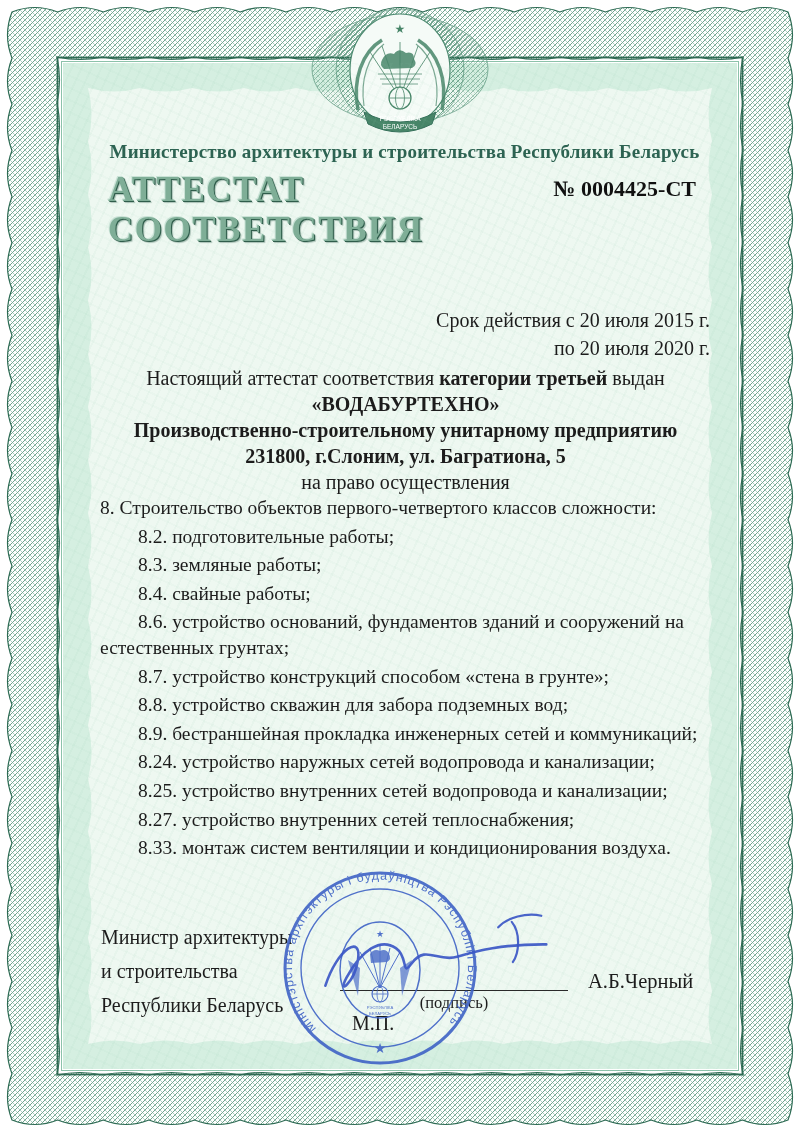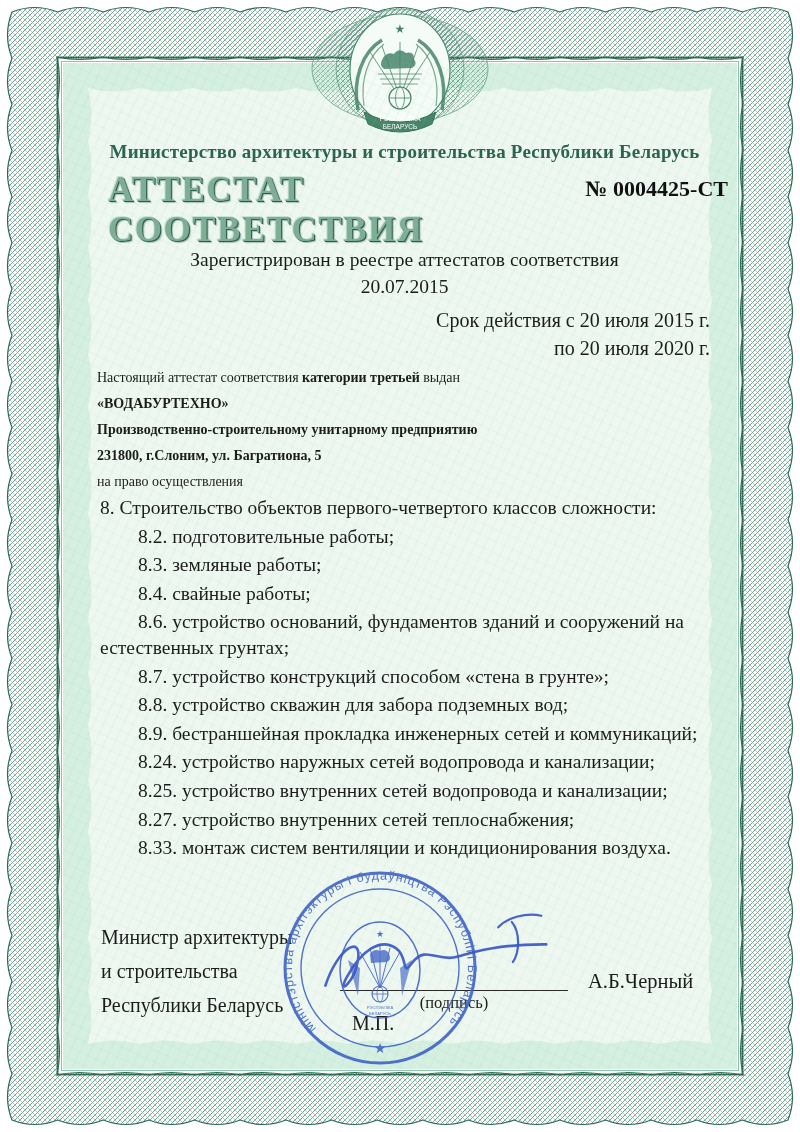--- a/index.html
+++ b/index.html
@@ -8,31 +8,31 @@
   svg.bg{position:absolute;left:0;top:0;z-index:0;}
   .texture{position:absolute;left:63px;top:63px;right:63px;bottom:63px;z-index:1;
     background:
       repeating-linear-gradient(115deg, rgba(140,200,170,.07) 0 2px, rgba(255,255,255,0) 2px 9px),
       repeating-linear-gradient(25deg, rgba(140,200,170,.05) 0 2px, rgba(255,255,255,0) 2px 11px);
     pointer-events:none;}
   .content{position:absolute;left:0;top:0;width:800px;height:1132px;z-index:2;}
 
   .ministry{position:absolute;left:97px;right:88px;top:141px;text-align:center;
     font-size:19px;font-weight:bold;color:#2d6352;letter-spacing:.2px;}
-  .title-row{position:absolute;left:108px;right:72px;top:170px;display:flex;align-items:flex-start;}
+  .title-row{position:absolute;left:108px;right:104px;top:170px;display:flex;align-items:flex-start;}
   .cert-title{font-size:35px;font-weight:bold;letter-spacing:1.5px;color:#7fae97;
     text-shadow:1px 1px 0 #2f5d4b, 2px 2px 1px rgba(47,93,75,.35), -1px -1px 0 #c9e2d6;}
   .cert-number{margin-left:14px;margin-top:6px;font-size:22px;font-weight:bold;color:#111;white-space:nowrap;}
 
   .registration{position:absolute;left:97px;right:88px;top:246px;text-align:center;
     font-size:19.5px;line-height:27px;}
   .validity{position:absolute;left:97px;right:90px;top:306px;text-align:right;
     font-size:20px;line-height:28px;}
 
-  .grant{position:absolute;left:97px;right:86px;top:365px;font-size:14px;line-height:26px;}
+  .grant{position:absolute;left:97px;right:86px;top:365px;font-size:20px;line-height:26px;text-align:center;}
   .grant p{margin:0;}
   .b{font-weight:bold;}
 
   .scope{position:absolute;left:97px;right:86px;top:492px;font-size:19.5px;line-height:25.6px;}
   .scope p{margin:3px;}
   .scope .scope-item{text-indent:38px;}
 
   .footer-left{position:absolute;left:97px;top:918px;font-size:20px;line-height:30px;z-index:4;}
   .footer-left p{margin:4px;}
   .sig-line{position:absolute;left:340px;top:960px;width:228px;height:30px;
@@ -93,24 +93,20 @@
   <div class="texture"></div>
 
   <div class="content">
     <div class="ministry">Министерство архитектуры и строительства Республики Беларусь</div>
 
     <div class="title-row">
       <span class="cert-title">АТТЕСТАТ СООТВЕТСТВИЯ</span>
       <span class="cert-number">№ 0004425-СТ</span>
     </div>
 
-    <div class="registration">
-      <div>Зарегистрирован в реестре аттестатов соответствия</div>
-      <div>20.07.2015</div>
-    </div>
 
     <div class="validity">
       <div>Срок действия с 20 июля 2015 г.</div>
       <div>по 20 июля 2020 г.</div>
     </div>
 
     <div class="grant">
       <p><span>Настоящий аттестат соответствия </span><span class="b">категории третьей</span><span> выдан</span></p>
       <p class="b">«ВОДАБУРТЕХНО»</p>
       <p class="b">Производственно-строительному унитарному предприятию</p>

